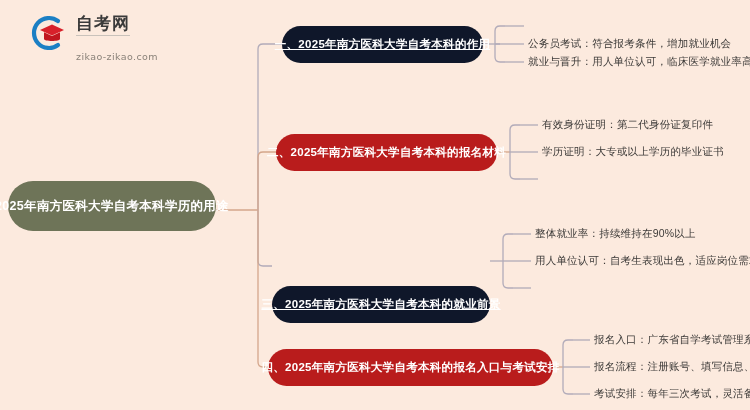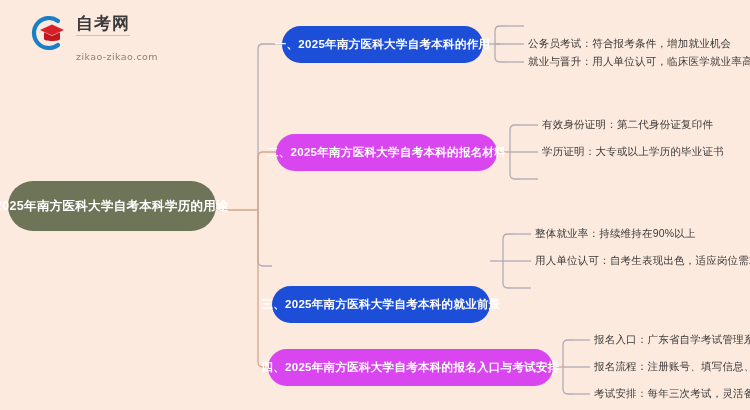--- a/index.html
+++ b/index.html
@@ -38,22 +38,22 @@
     white-space:nowrap;
   }
   .node-root{
     left:8px;top:181px;width:208px;height:50px;
     background:#6e7458;border-radius:25px;
     font-size:12.5px;
   }
   .node-b{
     height:37px;border-radius:19px;font-size:11.5px;
   }
-  .c-violet{background:#1d4ed8;}
-  .c-tan{background:#d946ef;}
+  .c-violet{background:#0f172a;text-decoration:underline;}
+  .c-tan{background:#b91c1c;}
 
   
   .leaf{
     position:absolute;
     font-size:10.5px;
     color:#3c3a38;
     white-space:nowrap;
     letter-spacing:.2px;
   }
 

